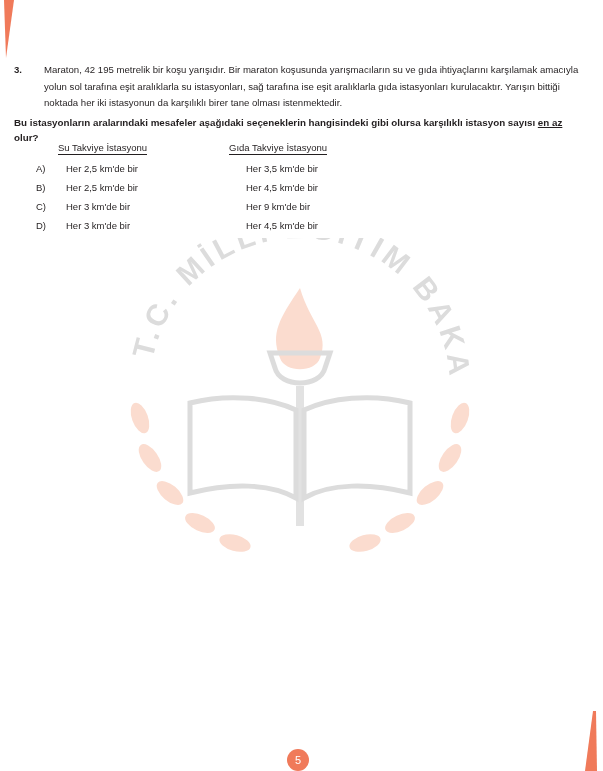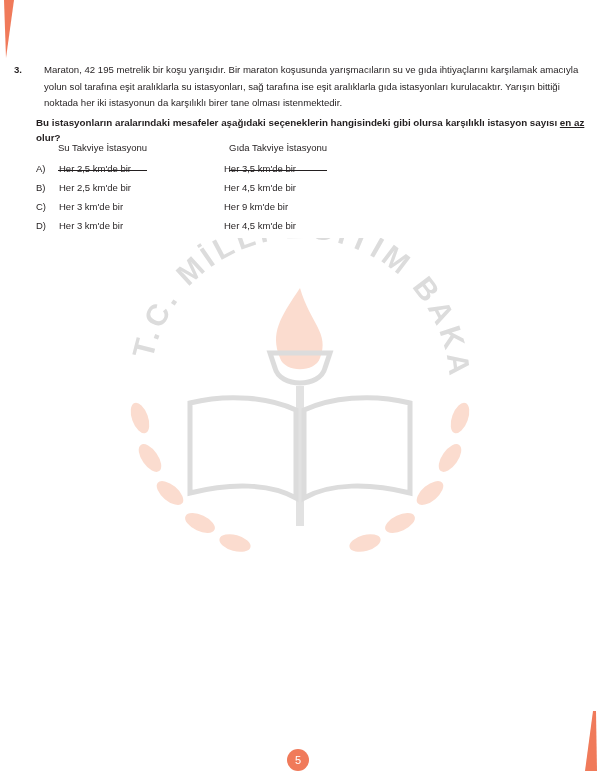--- a/index.html
+++ b/index.html
@@ -4,28 +4,28 @@
 <style>
   html, body { margin: 0; padding: 0; background: #ffffff; }
   body { width: 603px; height: 771px; position: relative; overflow: hidden;
          font-family: "Liberation Sans", sans-serif; color: #231f20; }
   .corner-tl { position: absolute; left: 0; top: 0; width: 20px; height: 60px; }
   .corner-br { position: absolute; right: 0; bottom: 0; width: 20px; height: 60px; }
   .watermark { position: absolute; left: 120px; top: 238px; width: 360px; height: 340px; }
   .question { position: absolute; left: 14px; top: 62px; width: 575px; font-size: 9.6px; line-height: 16.5px; }
   .qnum { position: absolute; left: 0; top: 0; font-weight: bold; width: 20px; }
   .qtext { margin-left: 30px; }
-  .stem { margin-left: 22px; margin-top: 3px; font-weight: bold; font-size: 9.8px; line-height: 15.5px; }
+  .stem { margin-top: 3px; font-weight: bold; font-size: 9.8px; line-height: 15.5px; }
   .stem u { text-decoration: underline; }
   .table { position: absolute; left: 36px; top: 142px; font-size: 9.5px; }
-  .hdr { position: absolute; top: 0; white-space: nowrap; border-bottom: 1px solid #231f20; padding-bottom: 17px; }
+  .hdr { position: absolute; top: 0; white-space: nowrap; border-bottom: 1px solid #231f20; padding-bottom: 1px; }
   .row { position: absolute; white-space: nowrap; }
   .opt { position: absolute; left: 0; }
-  .c1 { position: absolute; left: 23px; }
-  .c2 { position: absolute; left: 188px; }
+  .c1 { position: absolute; left: 30px; }
+  .c2 { position: absolute; left: 210px; }
   .page-num { position: absolute; left: 287px; top: 749px; width: 22px; height: 22px; border-radius: 50%;
               background: #f07a5a; color: #fff; font-size: 11px; text-align: center; line-height: 22px; }
 </style>
 </head>
 <body>
 
 <svg class="corner-tl" viewBox="0 0 20 60">
   <polygon points="4,0 14,0 6,58" fill="#f07a5a"></polygon>
 </svg>
 

